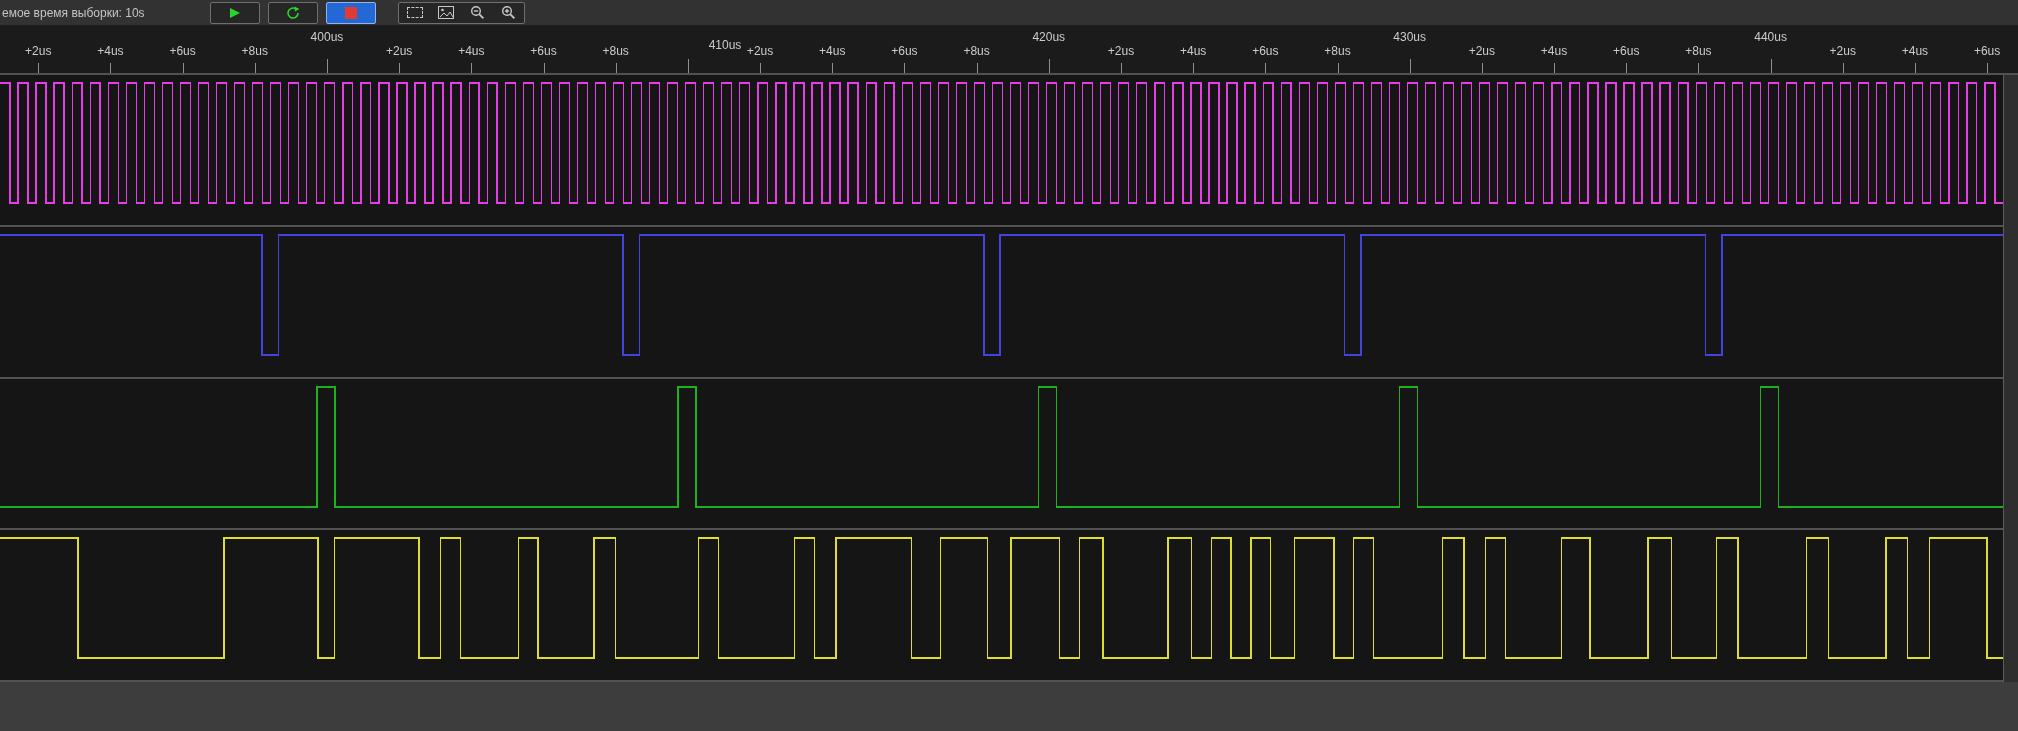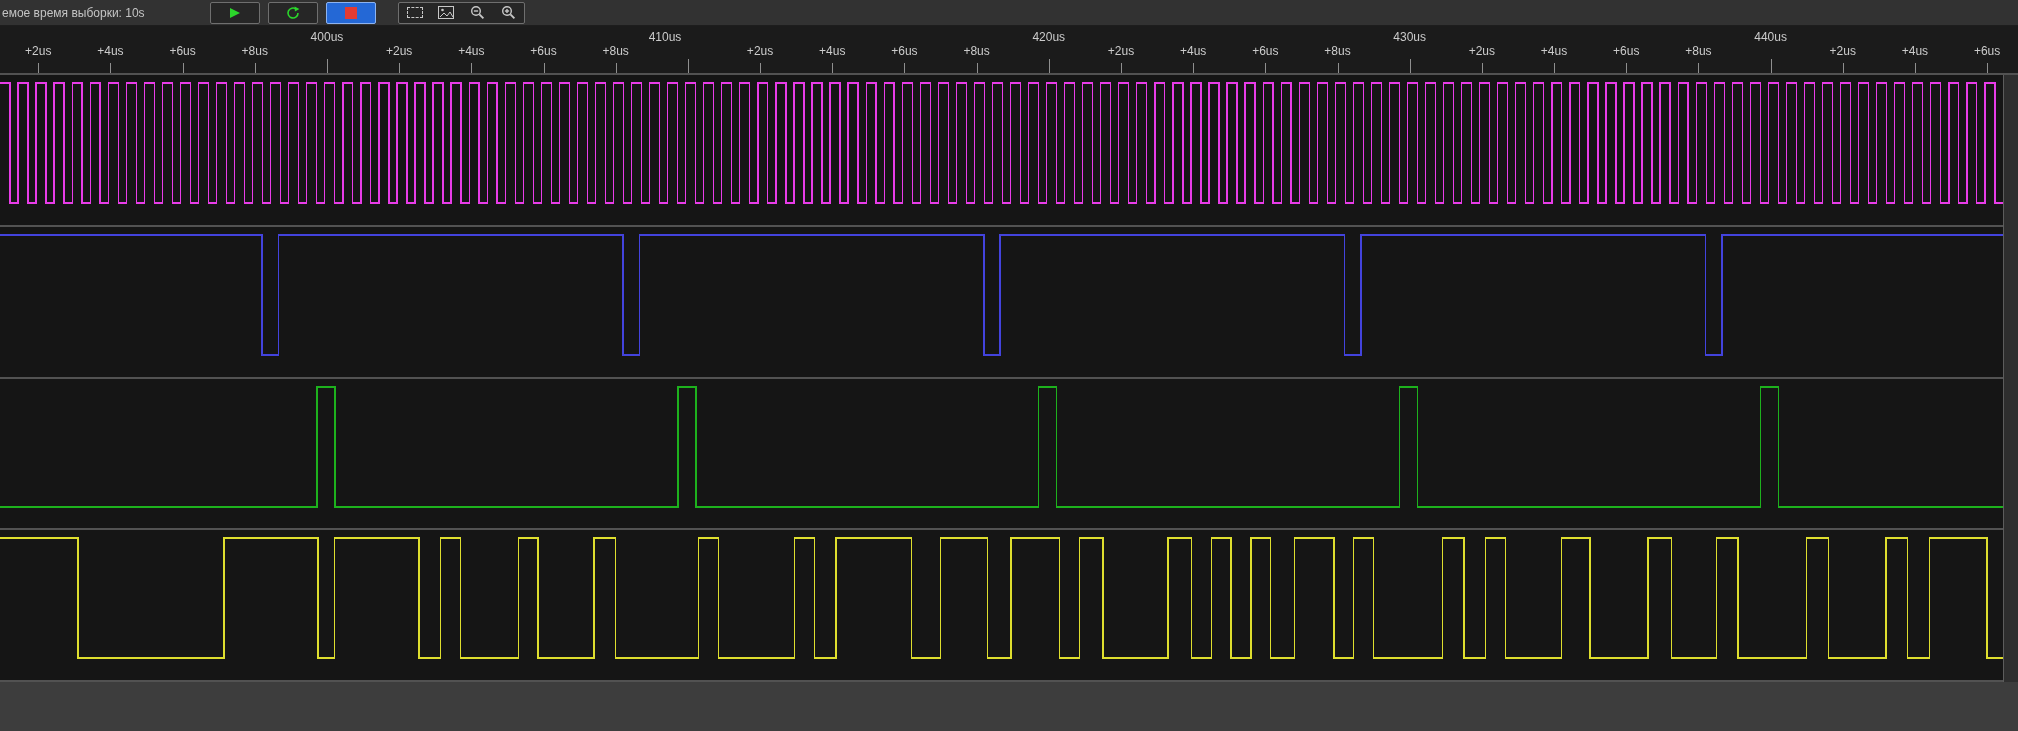--- a/index.html
+++ b/index.html
@@ -138,21 +138,21 @@
       <div class="tick major" style="left: 326.976px;">400us</div>
       <div class="tmark" style="left: 327px; height: 14px;"></div>
       <div class="tick minor" style="left: 399.156px;">+2us</div>
       <div class="tmark" style="left: 399.2px; height: 10px;"></div>
       <div class="tick minor" style="left: 471.337px;">+4us</div>
       <div class="tmark" style="left: 471.3px; height: 10px;"></div>
       <div class="tick minor" style="left: 543.517px;">+6us</div>
       <div class="tmark" style="left: 543.5px; height: 10px;"></div>
       <div class="tick minor" style="left: 615.697px;">+8us</div>
       <div class="tmark" style="left: 615.7px; height: 10px;"></div>
-      <div class="tick major" style="left: 665px;">410us</div>
+      <div class="tick major" style="left: 725px; margin-top: 8px;">410us</div>
       <div class="tmark" style="left: 687.9px; height: 14px;"></div>
       <div class="tick minor" style="left: 760.057px;">+2us</div>
       <div class="tmark" style="left: 760.1px; height: 10px;"></div>
       <div class="tick minor" style="left: 832.237px;">+4us</div>
       <div class="tmark" style="left: 832.2px; height: 10px;"></div>
       <div class="tick minor" style="left: 904.418px;">+6us</div>
       <div class="tmark" style="left: 904.4px; height: 10px;"></div>
       <div class="tick minor" style="left: 976.598px;">+8us</div>
       <div class="tmark" style="left: 976.6px; height: 10px;"></div>
       <div class="tick major" style="left: 1048.78px;">420us</div>

